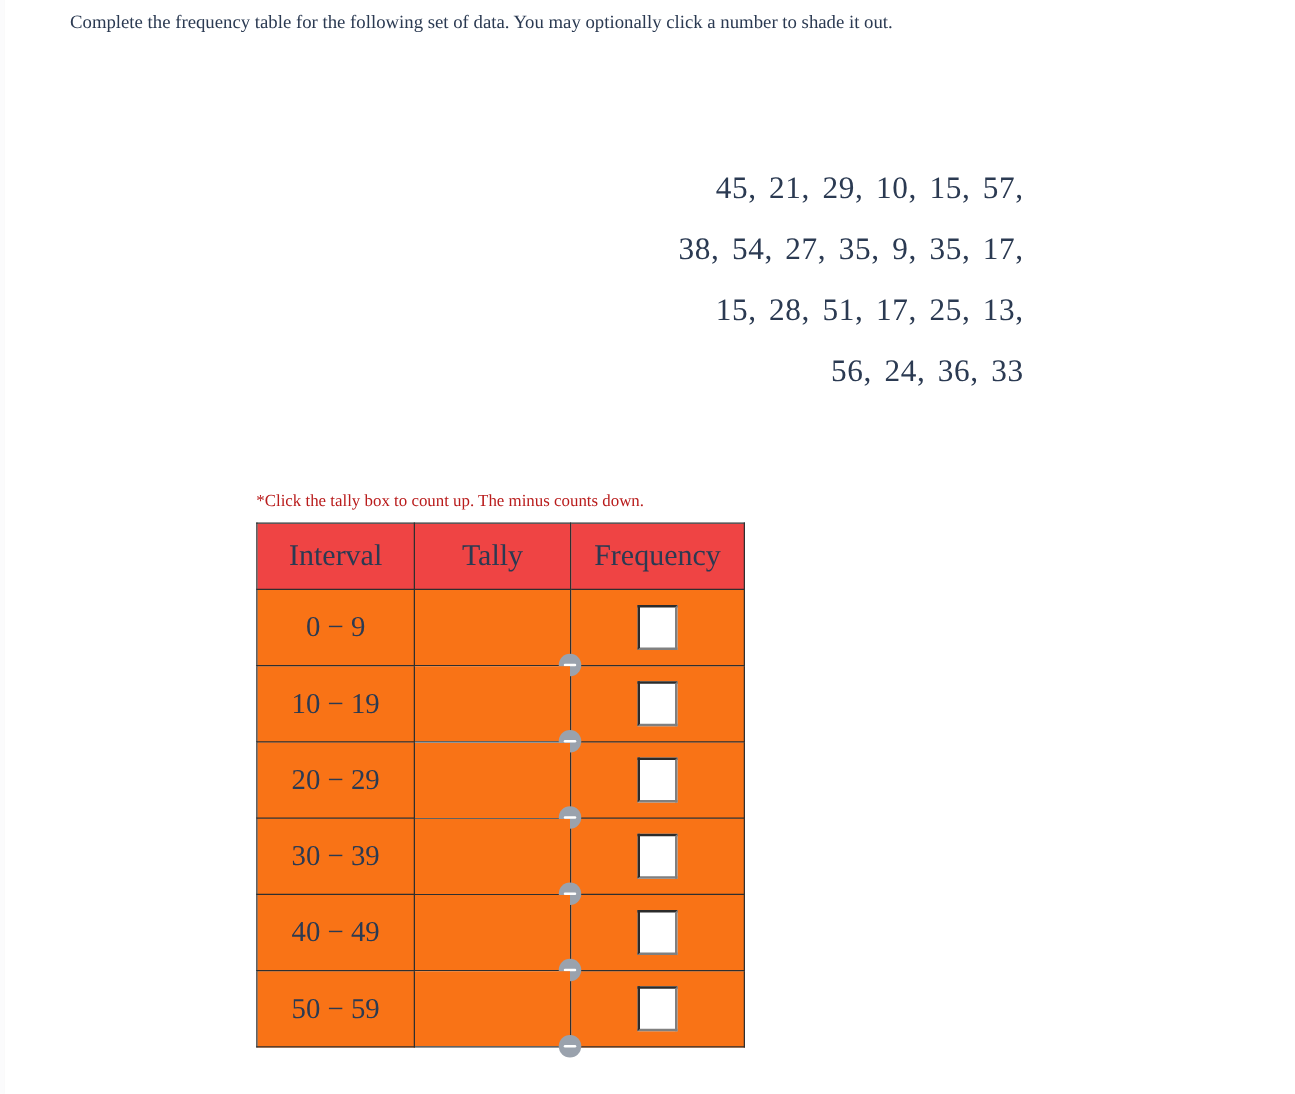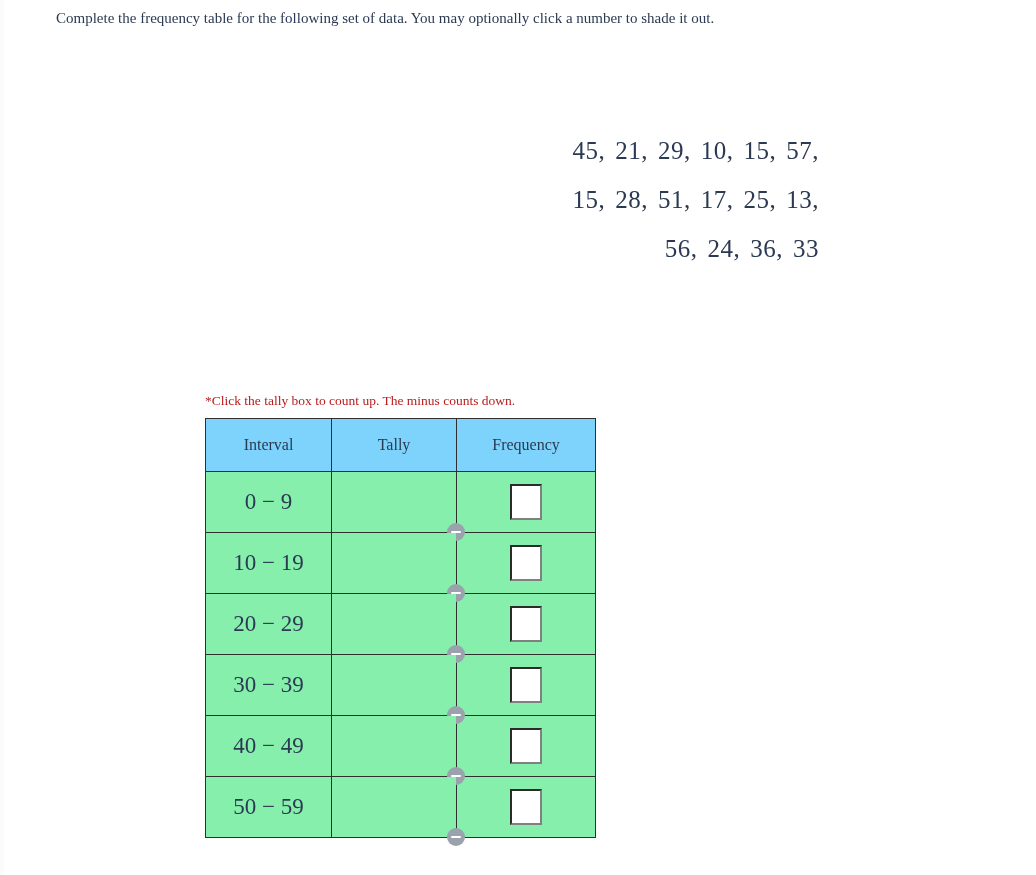--- a/index.html
+++ b/index.html
@@ -67,35 +67,35 @@
     table-layout: fixed;
     font-family: "Liberation Serif", "DejaVu Serif", serif;
   }
   .freq-table th,
   .freq-table td {
     border: 1px solid #2f2f2f;
     padding: 0;
     margin: 0;
   }
   .freq-table th {
-    background: #7dd3fc;
+    background: #ef4444;
     font-weight: normal;
-    font-size: 16px;
+    font-size: 24px;
     color: #2b3a52;
     height: 52px;
     vertical-align: middle;
   }
   .col-interval { width: 126px; }
   .col-tally    { width: 125px; }
   .col-freq     { width: 139px; }
 
   .freq-table td {
     height: 60px;
     vertical-align: middle;
-    background: #86efac;
+    background: #f97316;
   }
   .interval-cell {
     text-align: center;
     font-size: 23px;
     color: #2b3a52;
     white-space: nowrap;
   }
   .tally-cell {
     position: relative;
   }
@@ -150,20 +150,21 @@
 </style>
 </head>
 <body>
 
 <div class="page-edge"></div>
 
 <div class="prompt">Complete the frequency table for the following set of data. You may optionally click a number to shade it out.</div>
 
 <div class="data-block" id="dataset-display">
     <div class="data-row"><span class="num sep">45,</span><span class="num sep">21,</span><span class="num sep">29,</span><span class="num sep">10,</span><span class="num sep">15,</span><span class="num">57,</span></div>
+    <div class="data-row"><span class="num sep">38,</span><span class="num sep">54,</span><span class="num sep">27,</span><span class="num sep">35,</span><span class="num sep">9,</span><span class="num sep">35,</span><span class="num">17,</span></div>
     <div class="data-row"><span class="num sep">15,</span><span class="num sep">28,</span><span class="num sep">51,</span><span class="num sep">17,</span><span class="num sep">25,</span><span class="num">13,</span></div>
     <div class="data-row"><span class="num sep">56,</span><span class="num sep">24,</span><span class="num sep">36,</span><span class="num">33</span></div>
   </div>
 
 <div class="tally-note">*Click the tally box to count up. The minus counts down.</div>
 
 <table class="freq-table">
   <colgroup>
     <col class="col-interval">
     <col class="col-tally">

